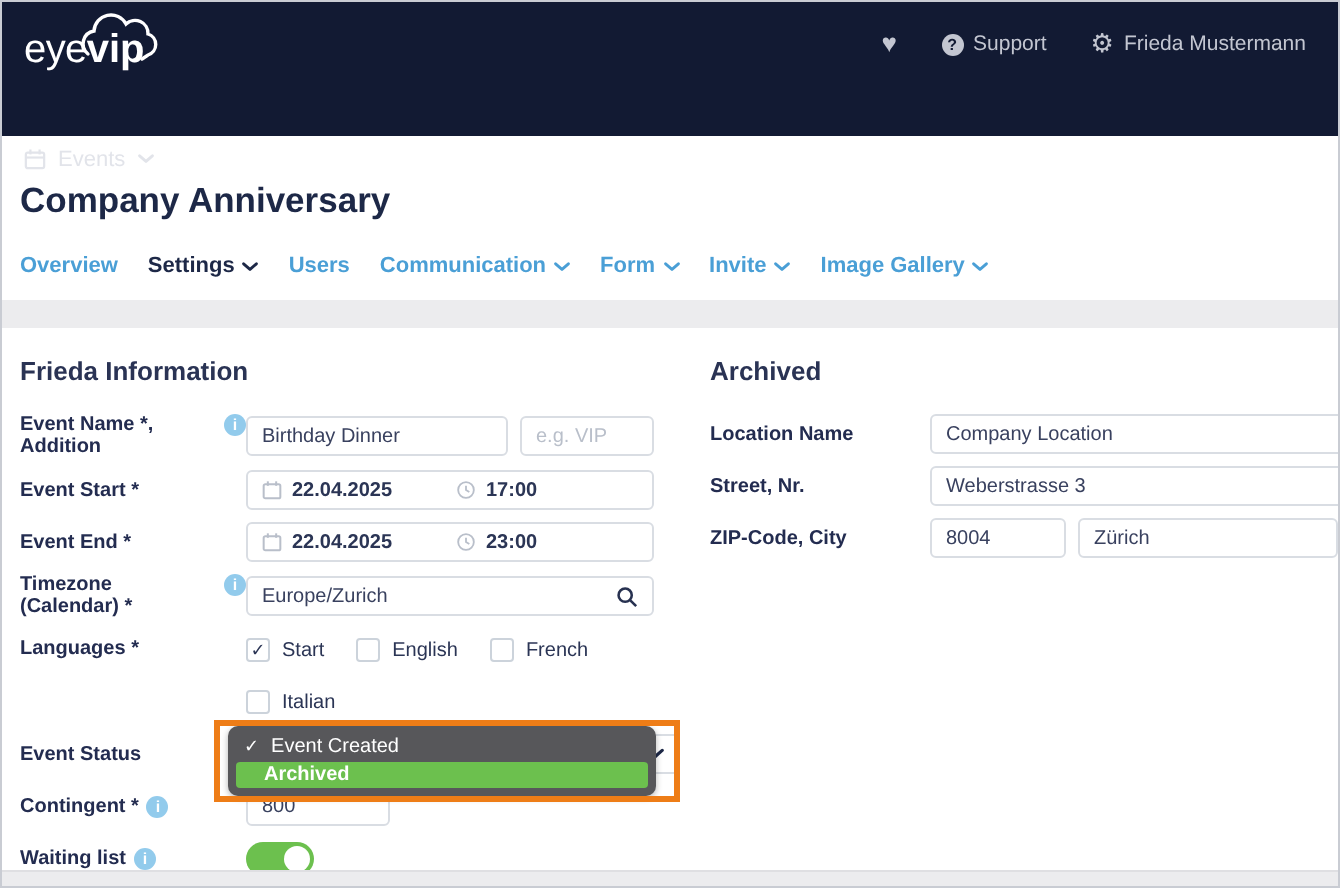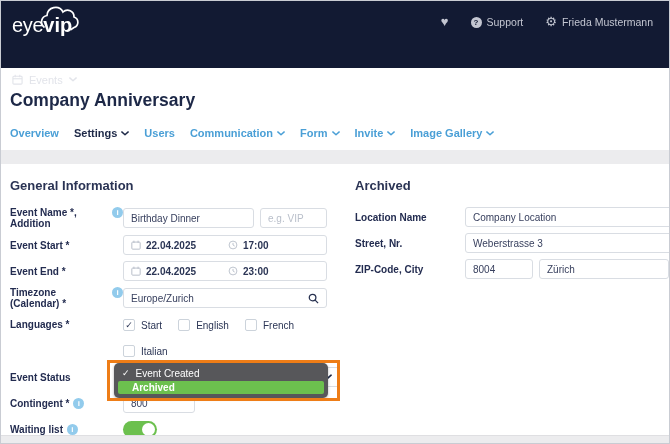--- a/index.html
+++ b/index.html
@@ -157,21 +157,21 @@
             <polyline points="1,1 5,4.5 9,1" fill="none" stroke="currentColor" stroke-width="1.8" stroke-linecap="round" stroke-linejoin="round"></polyline>
           </svg>
         </span>
     </nav>
 
     <div class="divider-strip"></div>
 
     <div class="form-area">
 
       <section class="col-left">
-        <h2>General Information</h2>
+        <h2>Frieda Information</h2>
 
         <div class="frow">
           <span class="flabel">
               <span>Event Name *, Addition</span>
               <span class="info-i">i</span>
             </span>
           <input class="txt w-name" type="text" value="Birthday Dinner" style="">
           <input class="txt w-add" type="text" placeholder="e.g. VIP" style="">
         </div>
 

